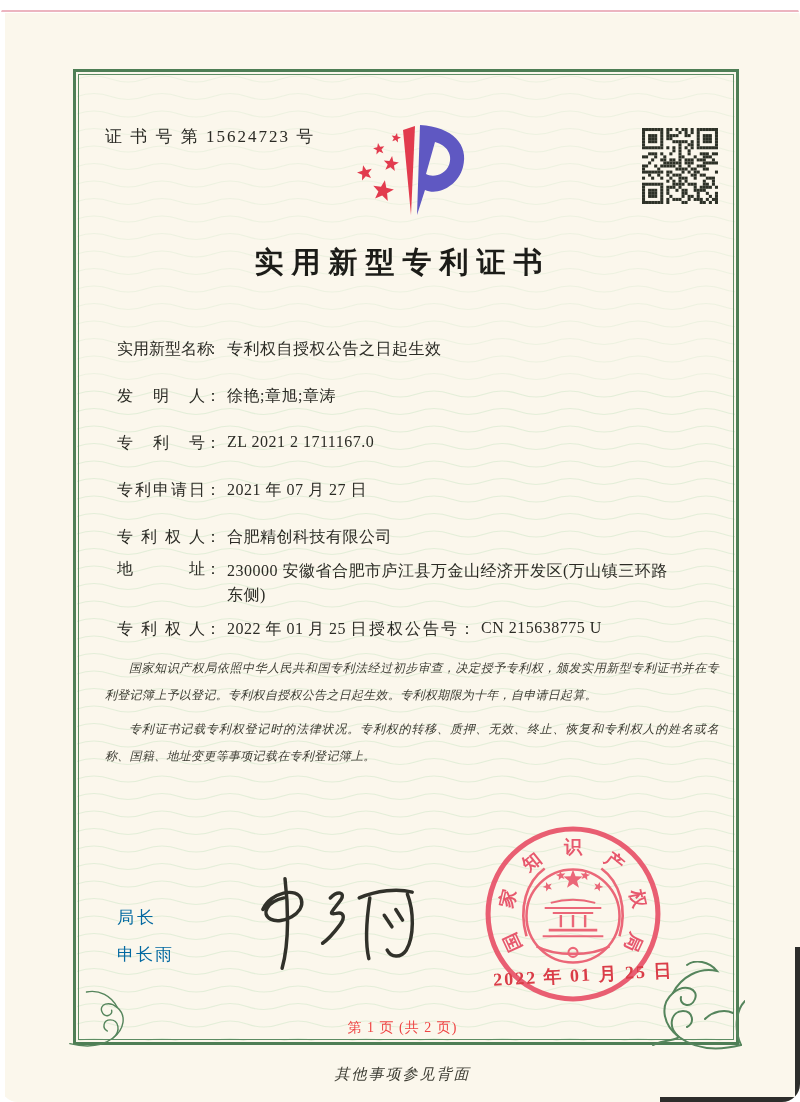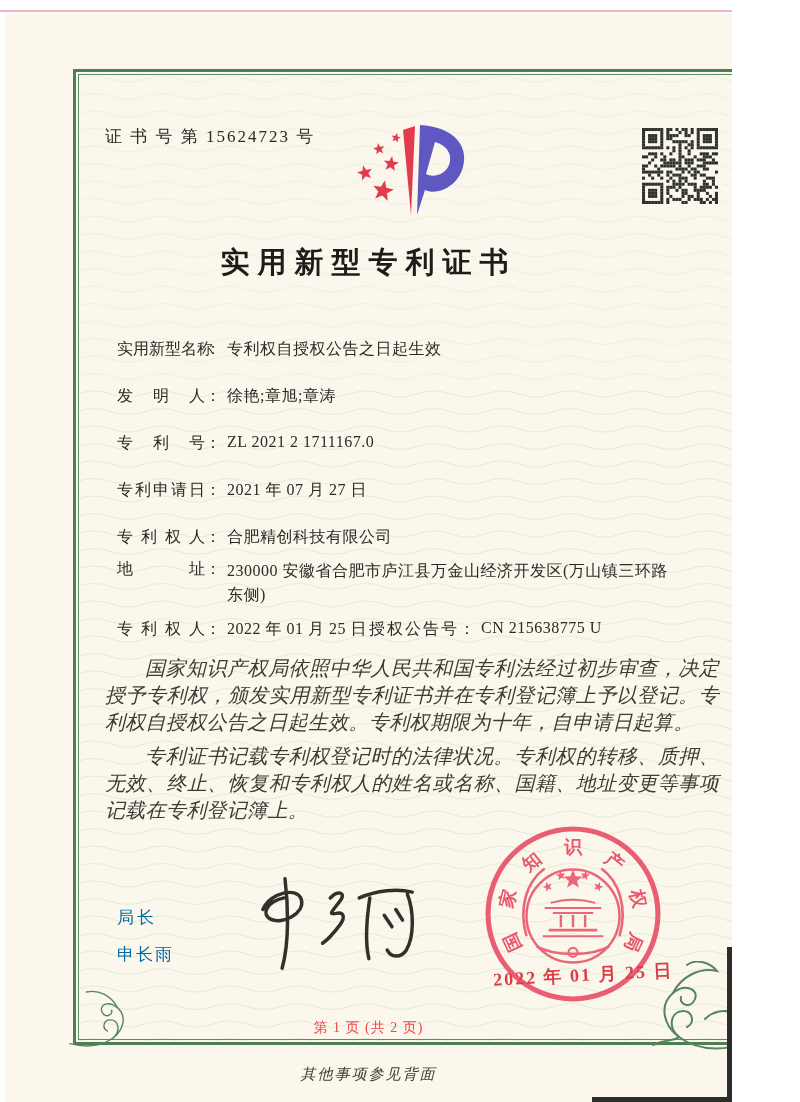--- a/index.html
+++ b/index.html
@@ -1,17 +1,17 @@
 <!DOCTYPE html>
 <html><head>
 <meta charset="utf-8">
 <style>
   html,body{margin:0;padding:0;background:#ffffff;}
-  .stage{position:relative;width:732px;height:1102px;overflow:hidden;background:#ffffff;
-         font-family:"Liberation Serif","DejaVu Serif",serif;color:#262620;}
+  .stage{position:relative;width:800px;height:1102px;overflow:hidden;background:#ffffff;
+         font-family:"Liberation Serif","DejaVu Serif",serif;color:#262620;border-radius:18px;}
   .paper{position:absolute;left:5px;top:13px;right:0;bottom:0;background:#fbf7ec;}
   .edge-top-line{position:absolute;left:0;right:0;top:10px;height:2px;background:#ecb5c0;}
   .scan-dark-right{position:absolute;right:0;bottom:0;width:5px;height:155px;background:#2d2d2b;}
   .scan-dark-bottom{position:absolute;right:0;bottom:0;width:140px;height:5px;background:#2d2d2b;}
 
   .frame{position:absolute;left:68px;top:56px;width:666px;height:976px;
          border:3px solid #4e7e55;box-sizing:border-box;}
   .frame-inner{position:absolute;inset:2px;border:1px solid #5d8c63;}
   #waves{position:absolute;left:72px;top:60px;width:658px;height:968px;}
   #waves path{stroke:#d4e7cb;fill:none;stroke-width:1.1px;}
@@ -28,21 +28,21 @@
   .frow{position:absolute;left:0;white-space:nowrap;}
   .frow.wrap{white-space:normal;}
   .flabel{display:inline-block;width:88px;text-align:justify;text-align-last:justify;vertical-align:top;}
   .fcolon{display:inline-block;vertical-align:top;margin-right:6px;}
   .fvalue{display:inline-block;vertical-align:top;letter-spacing:.5px;}
   .fvalue.addr{width:448px;white-space:normal;line-height:24px;letter-spacing:.5px;}
   .grant2{position:absolute;left:252px;top:0;white-space:nowrap;}
   .grant2 .g2label{letter-spacing:2px;}
 
   .paras{position:absolute;left:100px;top:642px;width:614px;
-         font-style:italic;font-size:20px;line-height:27px;color:#3c3c33;
+         font-style:italic;font-size:12px;line-height:27px;color:#3c3c33;
          text-align:justify;letter-spacing:.3px;}
   .paras p{margin:0 0 7px 0;text-indent:2em;}
 
   .director{position:absolute;left:112px;top:893px;font-family:"Liberation Sans","DejaVu Sans",sans-serif;
             font-size:17px;letter-spacing:3px;color:#0369a1;}
   .director .dname{margin-top:14px;letter-spacing:2px;}
   .sig{position:absolute;left:226px;top:856px;width:214px;height:106px;}
   .sig path{stroke:#31312a;stroke-width:3.6;fill:none;stroke-linecap:round;}
 
   .seal{position:absolute;left:477px;top:810px;width:182px;height:182px;opacity:.93;}

